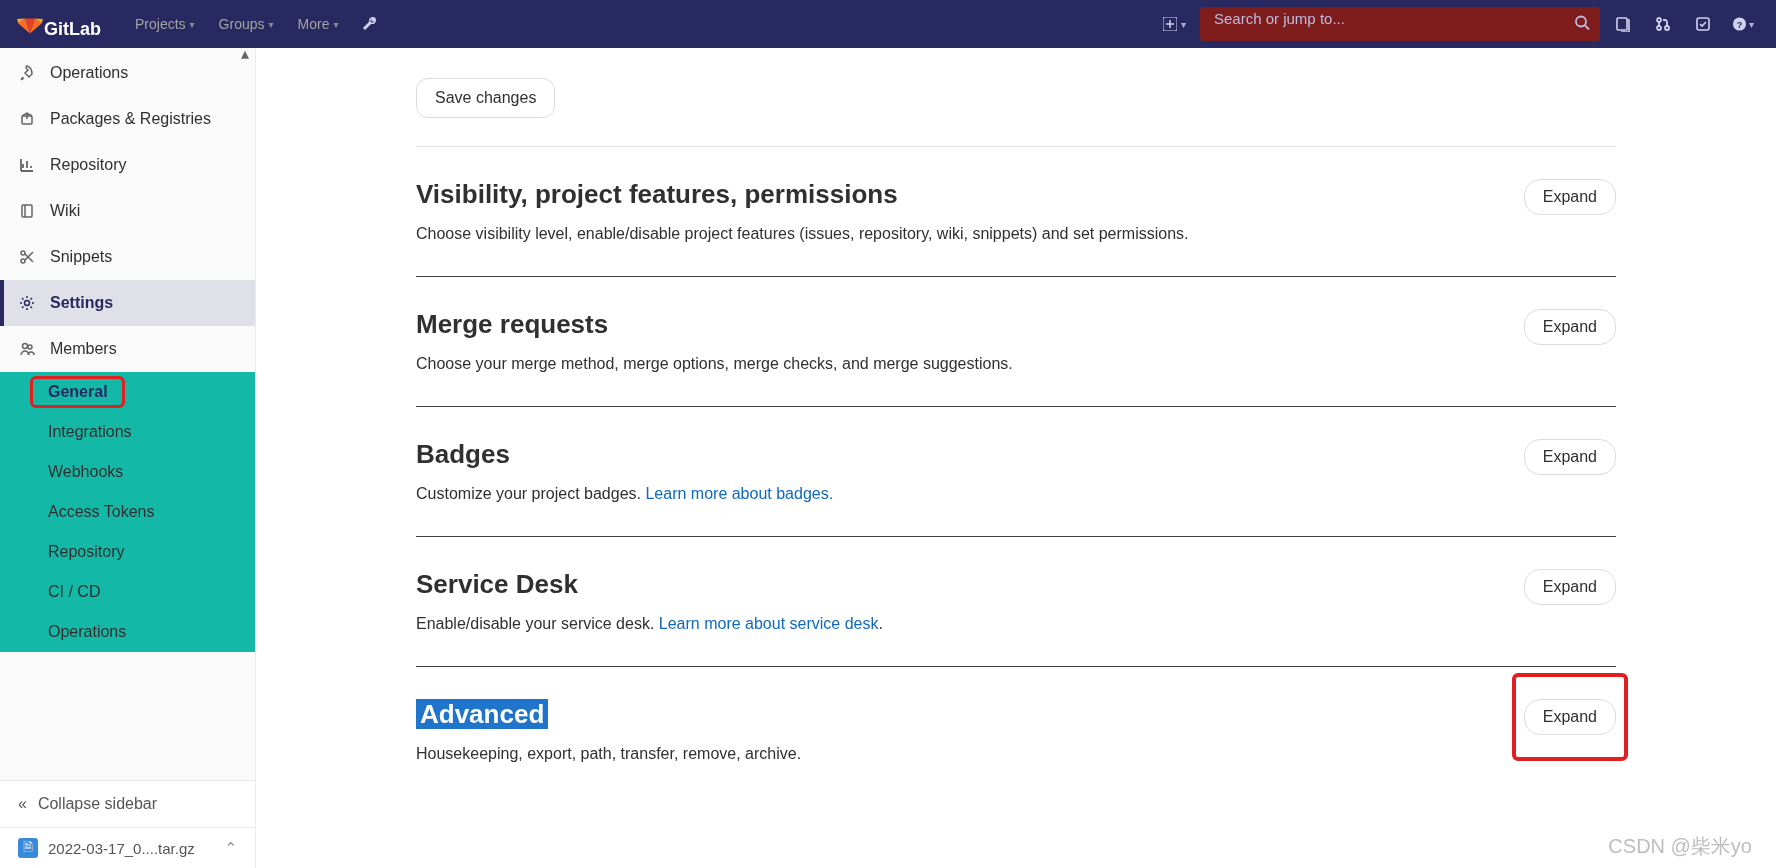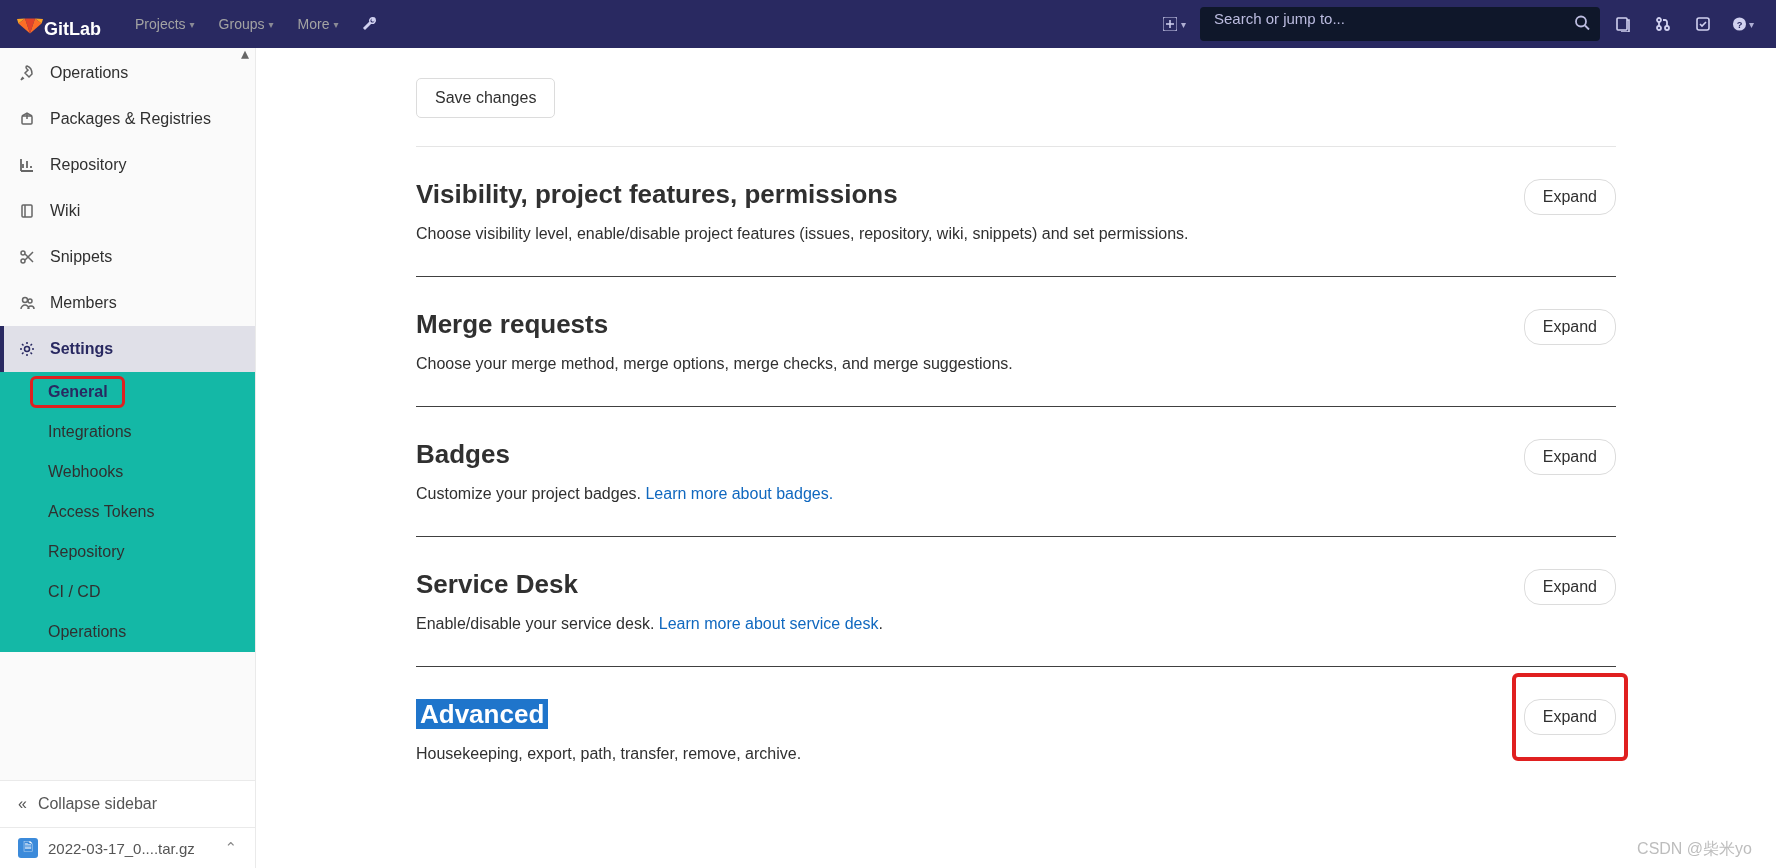--- a/index.html
+++ b/index.html
@@ -19,21 +19,21 @@
 .navbar .brand { display: flex; align-items: flex-end; font-size: 18px; font-weight: 600; margin-right: 24px; }
 .navbar .brand svg { width: 28px; height: 26px; }
 .navbar .navlinks { display: flex; align-items: center; gap: 4px; }
 .navbar .navitem { color: #a3a3a3; padding: 6px 10px; border-radius: 4px; display: flex; align-items: center; gap: 4px; cursor: pointer; }
 .caret { font-size: 10px; opacity: .8; }
 .navbar .spacer { flex: 1; }
 .navbar .right-cluster { display: flex; align-items: center; gap: 6px; }
 .navbar .plus { display:flex; align-items:center; gap:4px; padding:6px 8px; border-radius:4px; cursor:pointer; color:#d1d1f0;}
 .navbar .searchwrap { position: relative; }
 .navbar .search {
-  background: #0f172a;
+  background: #7f1d1d;
   border: none;
   border-radius: 4px;
   color: #fff;
   width: 400px;
   height: 34px;
   padding: 0 36px 12px 14px;
   font-size: 15px;
 }
 .navbar .search::placeholder { color: #bcbce0; }
 .navbar .search-icon { position:absolute; right:10px; top:50%; transform:translateY(-50%); color:#bcbce0; pointer-events:none; }
@@ -105,21 +105,21 @@
 .download-bar .dl-icon { width:20px; height:20px; background:#3b8ada; border-radius:3px; display:flex; align-items:center; justify-content:center; color:#fff; font-size:12px; }
 .download-bar .dl-caret { margin-left:auto; color:#888;}
 
 
 .main { flex:1; overflow-y:auto; padding: 0 48px 40px 48px; }
 .main-inner { max-width: 1200px; margin: 0 auto; }
 
 .save-btn {
   margin: 30px 0 10px 0;
   border: 1px solid #dcdcdc; background:#fff; color:#303030;
-  padding: 10px 18px; border-radius: 5px; font-size: 16px; cursor: pointer;
+  padding: 10px 18px; border-radius: 12px; font-size: 16px; cursor: pointer;
 }
 
 .section {
   border-top: 1px solid #404040;
   padding: 32px 0 30px 0;
   position: relative;
 }
 .section:first-of-type { border-top: 1px solid #e5e5e5; margin-top: 18px; }
 .section .sec-head { display:flex; align-items:flex-start; }
 .section h2 { font-size: 26px; font-weight: 700; margin-bottom: 12px; }
@@ -137,21 +137,21 @@
 .red-box-expand {
   position: relative;
 }
 .red-box-expand::after {
   content:""; position:absolute; top:-26px; bottom:-26px; left:-12px; right:-12px;
   border:4px solid #e02020; border-radius:6px; pointer-events:none;
 }
 
 .watermark {
   position: fixed; right: 24px; bottom: 8px;
-  color: #bdbdbd; font-size: 16px;
+  color: #bdbdbd; font-size: 20px;
   font-family: Arial, sans-serif;
 }
 </style>
 </head>
 <body>
 
 <div class="navbar">
   <div class="brand">
     <span>
       <svg viewBox="0 0 36 36">
@@ -273,38 +273,38 @@
       <div class="side-item">
         <span class="s-icon">
             <svg width="16" height="16" viewBox="0 0 16 16" fill="none" stroke="currentColor" stroke-width="1.5">
               <circle cx="4" cy="4" r="2"></circle>
               <circle cx="4" cy="12" r="2"></circle>
               <path d="M6 5l8 8M6 11l8-8"></path>
             </svg>
           </span>
         <span>Snippets</span>
       </div>
+      <div class="side-item active">
+        <span class="s-icon">
+            <svg width="16" height="16" viewBox="0 0 16 16" fill="none" stroke="currentColor" stroke-width="1.5">
+              <circle cx="8" cy="8" r="2.5"></circle>
+              <path d="M8 1v2M8 13v2M1 8h2M13 8h2M3 3l1.5 1.5M11.5 11.5L13 13M13 3l-1.5 1.5M4.5 11.5L3 13"></path>
+            </svg>
+          </span>
+        <span>Settings</span>
+      </div>
       <div class="side-item">
         <span class="s-icon">
             <svg width="16" height="16" viewBox="0 0 16 16" fill="none" stroke="currentColor" stroke-width="1.5">
               <circle cx="6" cy="5" r="2.5"></circle>
               <circle cx="11" cy="6" r="2"></circle>
               <path d="M2 14c0-2 2-4 4-4s4 2 4 4M9 14c0-1.5 1-3 3-3s3 1.5 3 3"></path>
             </svg>
           </span>
         <span>Members</span>
-      </div>
-      <div class="side-item active">
-        <span class="s-icon">
-            <svg width="16" height="16" viewBox="0 0 16 16" fill="none" stroke="currentColor" stroke-width="1.5">
-              <circle cx="8" cy="8" r="2.5"></circle>
-              <path d="M8 1v2M8 13v2M1 8h2M13 8h2M3 3l1.5 1.5M11.5 11.5L13 13M13 3l-1.5 1.5M4.5 11.5L3 13"></path>
-            </svg>
-          </span>
-        <span>Settings</span>
       </div>
 
       <div class="side-sub active boxed"><span>General</span></div>
       <div class="side-sub"><span>Integrations</span></div>
       <div class="side-sub"><span>Webhooks</span></div>
       <div class="side-sub"><span>Access Tokens</span></div>
       <div class="side-sub"><span>Repository</span></div>
       <div class="side-sub"><span>CI / CD</span></div>
       <div class="side-sub"><span>Operations</span></div>
     </div>

